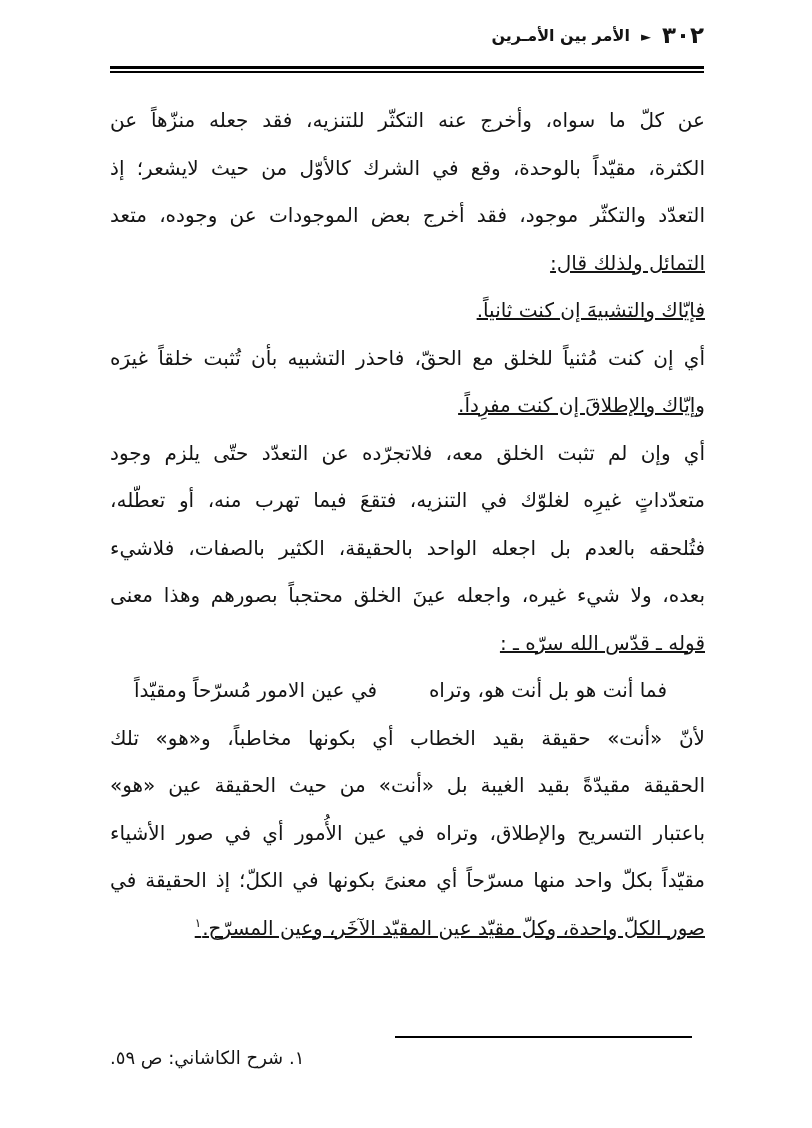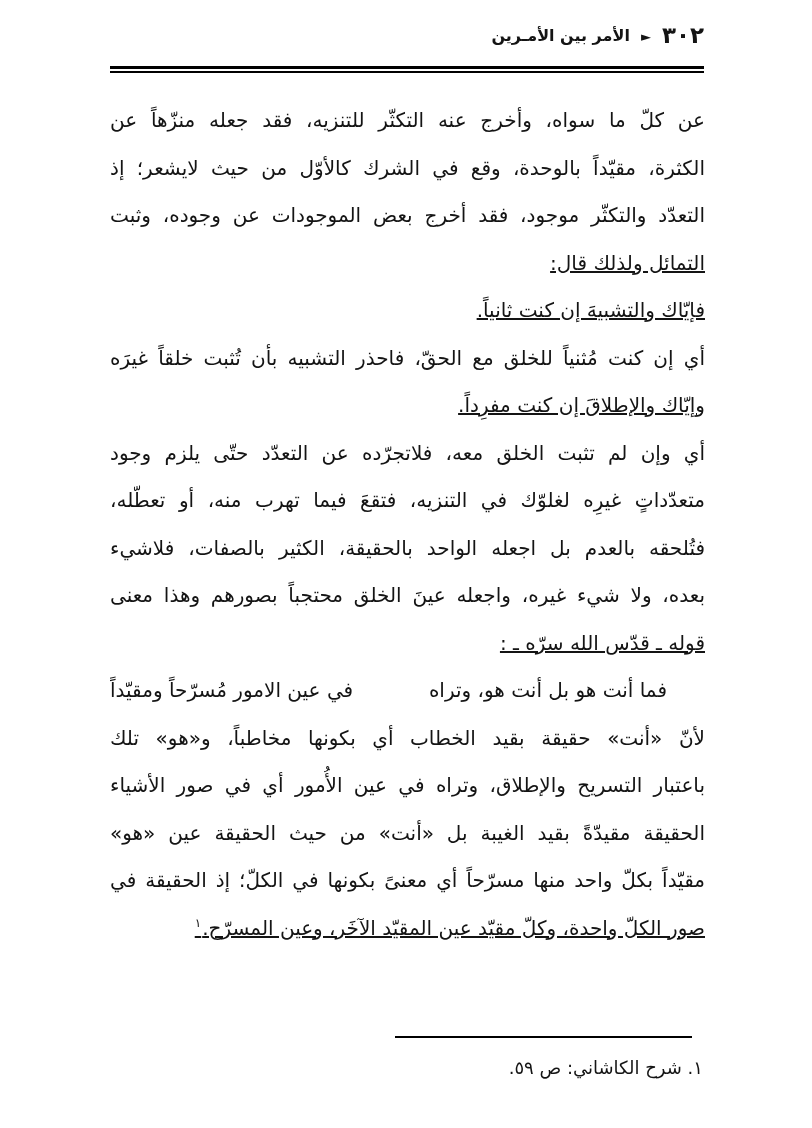--- a/index.html
+++ b/index.html
@@ -42,33 +42,33 @@
   }
   .line { height: 47.5px; overflow: hidden; }
   .line.full  { text-align: justify; text-align-last: justify; }
   .line.short { text-align: right; text-decoration: underline; }
   .line.poetry {
     display: flex;
     justify-content: space-between;
     align-items: baseline;
     padding-right: 38px;
   }
-  .line.poetry .hemistich { white-space: nowrap; }
+  .line.poetry .hemistich { white-space: nowrap; margin-left: 24px; }
   .fn-sup {
     font-size: 12px;
     vertical-align: super;
     line-height: 0;
     margin-right: 1px;
   }
   
   .page-footer { position: absolute; top: 1036px; right: 107px; left: 110px; }
   .footnote-rule { height: 2px; background: #000; width: 297px; margin-right: 13px; }
   .footnote {
-    margin-top: 19px;
-    text-align: right;
+    margin-top: 9px;
+    text-align: left;
     font-size: 18px;
     padding-right: 2px;
   }
 </style>
 </head>
 <body>
 
 <div class="page">
 
   <header class="page-header">
@@ -78,37 +78,37 @@
   </header>
 
   <div class="rules">
     <div class="rule-thick"></div>
     <div class="rule-thin"></div>
   </div>
 
   <main class="body">
     <div class="line full">عن كلّ ما سواه، وأخرج عنه التكثّر للتنزيه، فقد جعله منزّهاً عن</div>
     <div class="line full">الكثرة، مقيّداً بالوحدة، وقع في الشرك كالأوّل من حيث لايشعر؛ إذ</div>
-    <div class="line full">التعدّد والتكثّر موجود، فقد أخرج بعض الموجودات عن وجوده، وثبت</div>
+    <div class="line full">التعدّد والتكثّر موجود، فقد أخرج بعض الموجودات عن وجوده، متعد</div>
     <div class="line short">التمائل ولذلك قال:</div>
     <div class="line short">فإيّاك والتشبيهَ إن كنت ثانياً.</div>
     <div class="line full">أي إن كنت مُثنياً للخلق مع الحقّ، فاحذر التشبيه بأن تُثبت خلقاً غيرَه</div>
     <div class="line short">وإيّاك والإطلاقَ إن كنت مفرِداً.</div>
     <div class="line full">أي وإن لم تثبت الخلق معه، فلاتجرّده عن التعدّد حتّى يلزم وجود</div>
     <div class="line full">متعدّداتٍ غيرِه لغلوّك في التنزيه، فتقعَ فيما تهرب منه، أو تعطّله،</div>
     <div class="line full">فتُلحقه بالعدم بل اجعله الواحد بالحقيقة، الكثير بالصفات، فلاشيء</div>
     <div class="line full">بعده، ولا شيء غيره، واجعله عينَ الخلق محتجباً بصورهم وهذا معنى</div>
     <div class="line short">قوله ـ قدّس الله سرّه ـ :</div>
     <div class="line poetry">
       <span class="hemistich">فما أنت هو بل أنت هو، وتراه</span>
       <span class="hemistich">في عين الامور مُسرّحاً ومقيّداً</span>
     </div>
     <div class="line full">لأنّ «أنت» حقيقة بقيد الخطاب أي بكونها مخاطباً، و«هو» تلك</div>
+    <div class="line full">الحقيقة مقيدّةً بقيد الغيبة بل «أنت» من حيث الحقيقة عين «هو»</div>
     <div class="line full">باعتبار التسريح والإطلاق، وتراه في عين الأُمور أي في صور الأشياء</div>
-    <div class="line full">الحقيقة مقيدّةً بقيد الغيبة بل «أنت» من حيث الحقيقة عين «هو»</div>
     <div class="line full">مقيّداً بكلّ واحد منها مسرّحاً أي معنىً بكونها في الكلّ؛ إذ الحقيقة في</div>
     <div class="line short">
       <span>صور الكلّ واحدة، وكلّ مقيّد عين المقيّد الآخَر، وعين المسرّح.</span><sup class="fn-sup">١</sup>
     </div>
   </main>
 
   <footer class="page-footer">
     <div class="footnote-rule"></div>
     <div class="footnote">١. شرح الكاشاني: ص ٥٩.</div>
   </footer>

